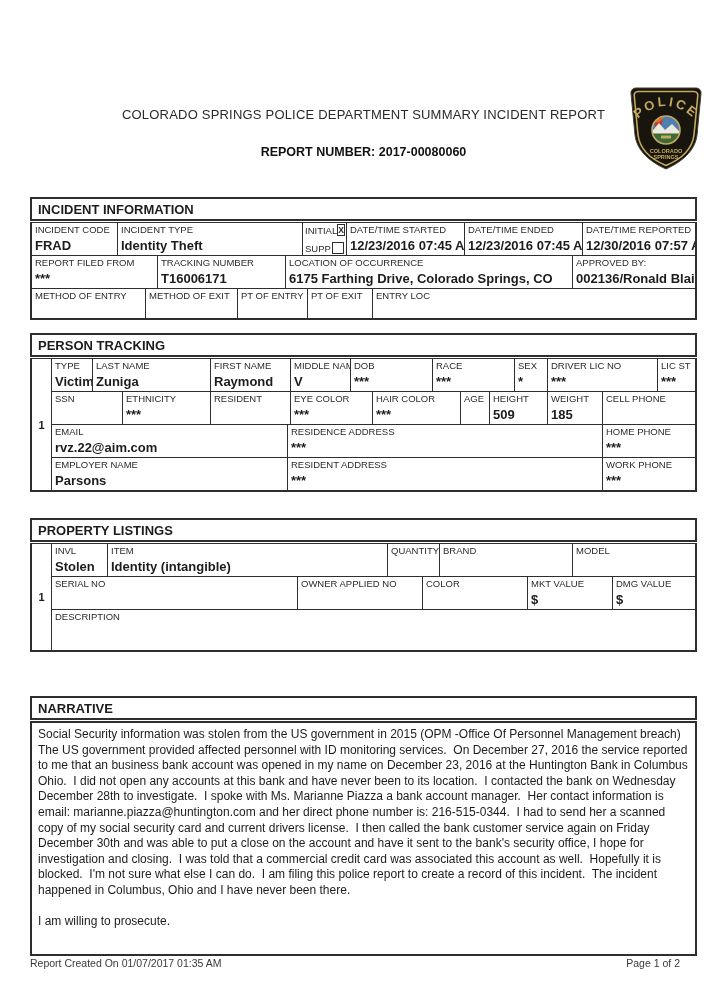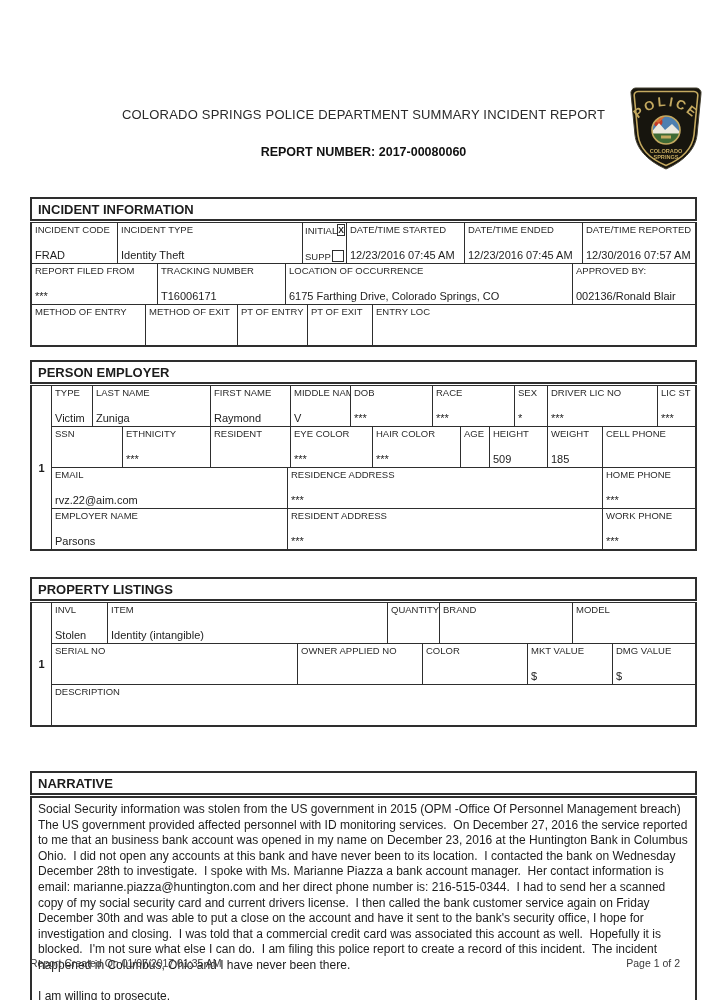--- a/index.html
+++ b/index.html
@@ -14,21 +14,21 @@
   .badge{position:absolute;left:627px;top:85px;width:78px;height:88px;}
   .section{margin-top:0;}
   .section-bar{border:2px solid #2e2e2e;padding:3px 6px 2px 6px;font-weight:bold;font-size:13px;background:#fff;}
   .tbl{border:2px solid #2e2e2e;border-top-width:1px;margin-top:1px;}
   .trow{display:flex;border-top:1px solid #2e2e2e;align-items:stretch;justify-content:space-between;}
   .trow:first-child{border-top:none;}
   .cell{border-left:1px solid #2e2e2e;padding:1px 3px 2px 3px;min-height:29px;box-sizing:border-box;flex-shrink:0;overflow:hidden;}
   .cell:first-child{border-left:none;}
   .cell.grow{flex:1 1 auto;}
   .lbl{font-size:9.5px;white-space:nowrap;color:#2a2a2a;}
-  .val{font-size:11px;font-weight:normal;margin-top:14px;min-height:12px;white-space:nowrap;}
+  .val{font-size:13px;font-weight:bold;margin-top:3px;min-height:12px;white-space:nowrap;}
   .tall{min-height:40px;}
   
   .chkcell{display:flex;flex-direction:column;justify-content:space-between;padding:1px 2px;}
   .chkrow{display:flex;justify-content:space-between;align-items:center;}
   .chkbox{width:10px;height:10px;border:1px solid #2e2e2e;font-size:8.5px;line-height:10px;text-align:center;font-weight:bold;}
   
   .ltable{border:2px solid #2e2e2e;border-top-width:1px;margin-top:1px;display:flex;align-items:stretch;}
   .numcol{width:19px;flex-shrink:0;border-right:1px solid #2e2e2e;display:flex;align-items:center;justify-content:center;font-size:11px;font-weight:bold;}
   .lrows{flex:1 1 auto;min-width:0;}
   .lrows .trow:first-child{border-top:none;}
@@ -148,21 +148,21 @@
         </div>
         <div class="cell grow">
           <div class="lbl">ENTRY LOC</div>
           <div class="val"></div>
         </div>
       </div>
     </div>
   </div>
 
   <div class="section mt13">
-    <div class="section-bar">PERSON EMPLOYER</div>
+    <div class="section-bar">PERSON TRACKING</div>
     <div class="ltable">
       <div class="numcol">1</div>
       <div class="lrows">
         <div class="trow">
           <div class="cell" style="width:40px">
             <div class="lbl">TYPE</div>
             <div class="val">Victim</div>
           </div>
           <div class="cell" style="width:118px">
             <div class="lbl">LAST NAME</div>

